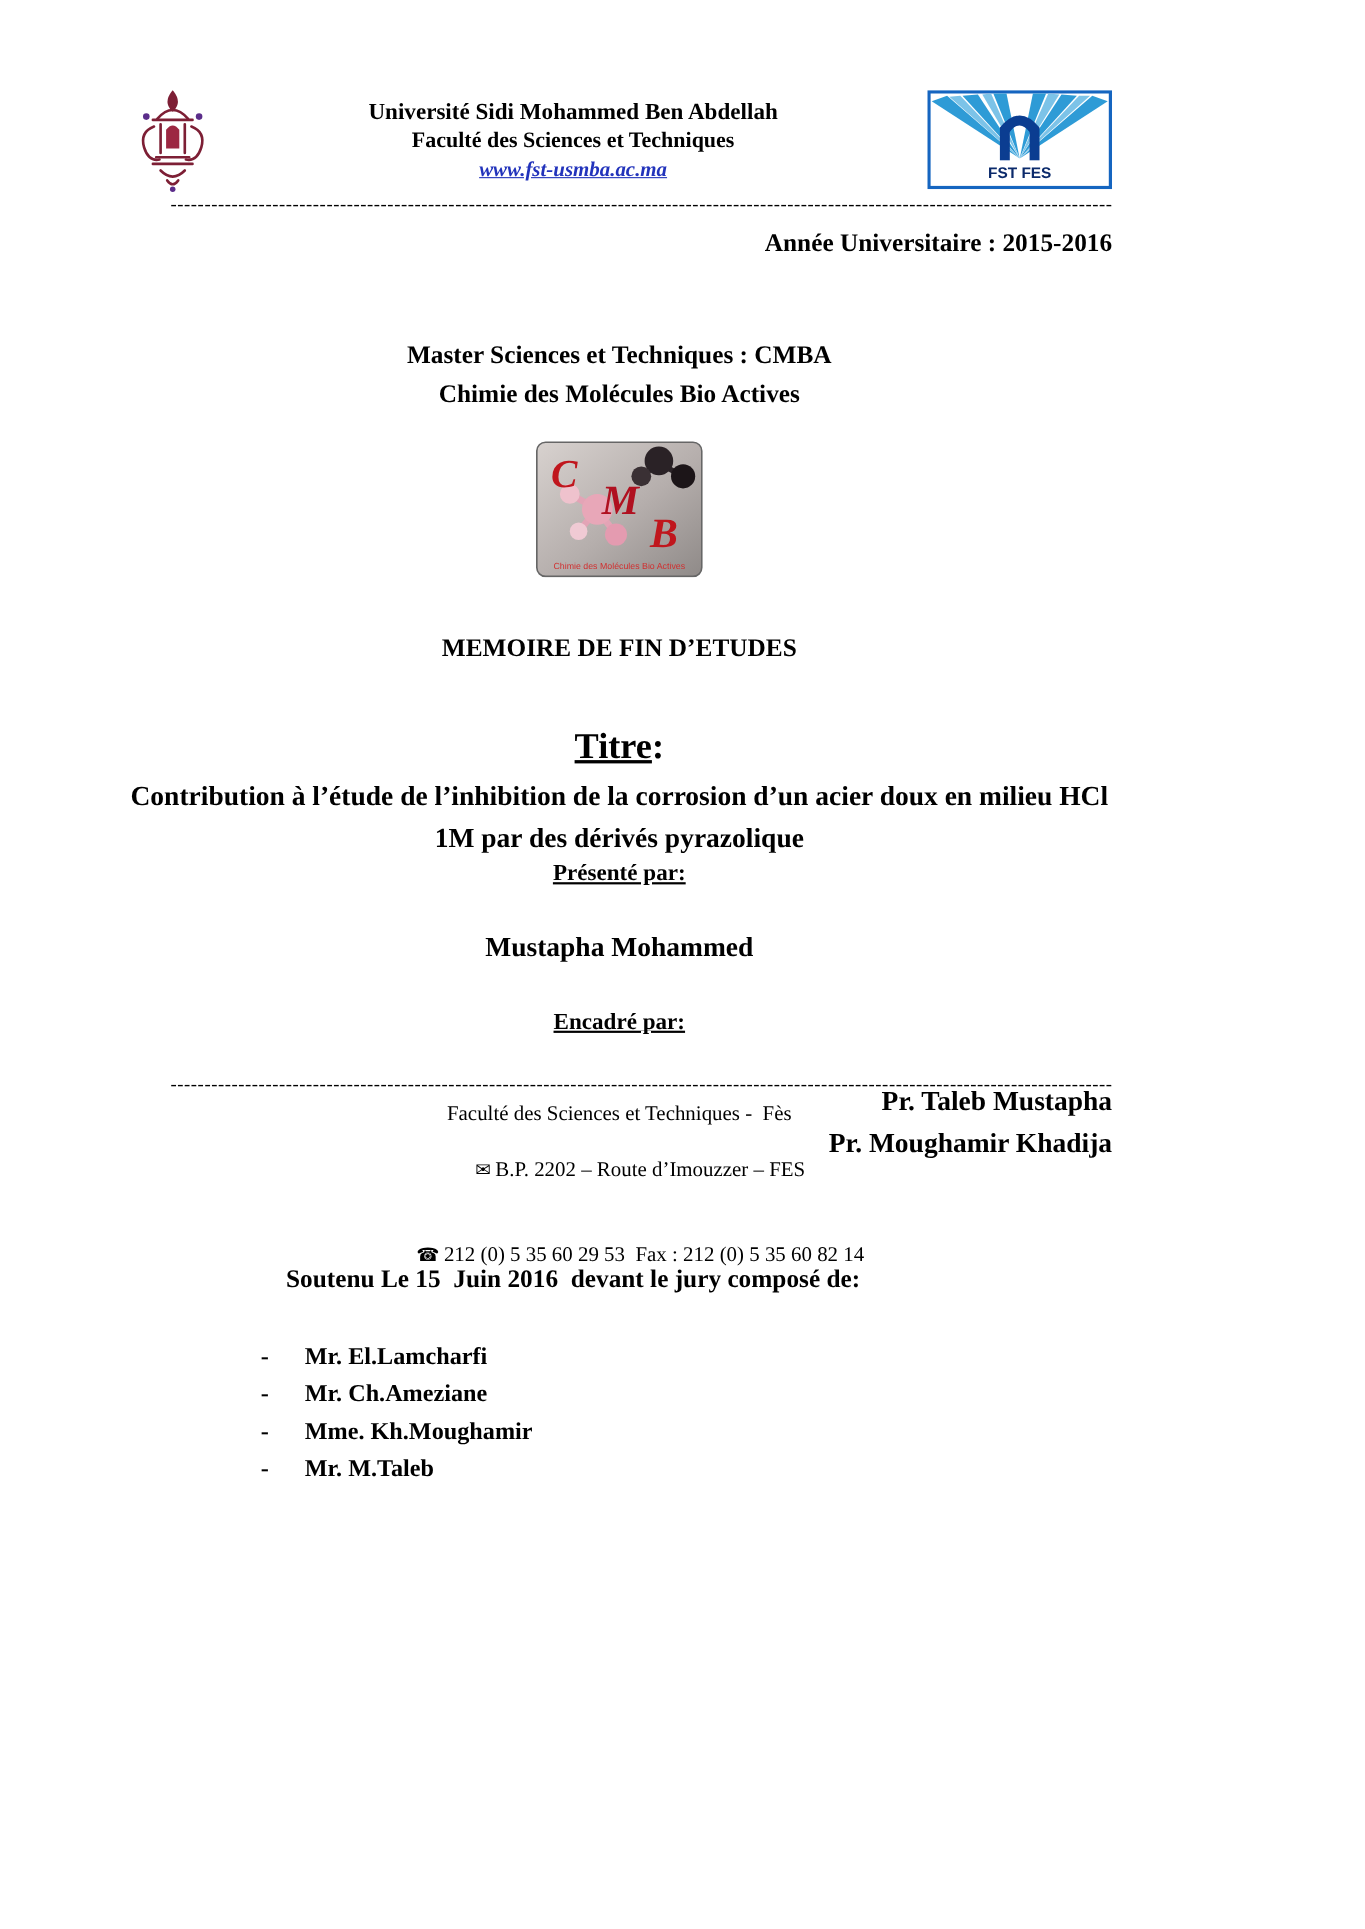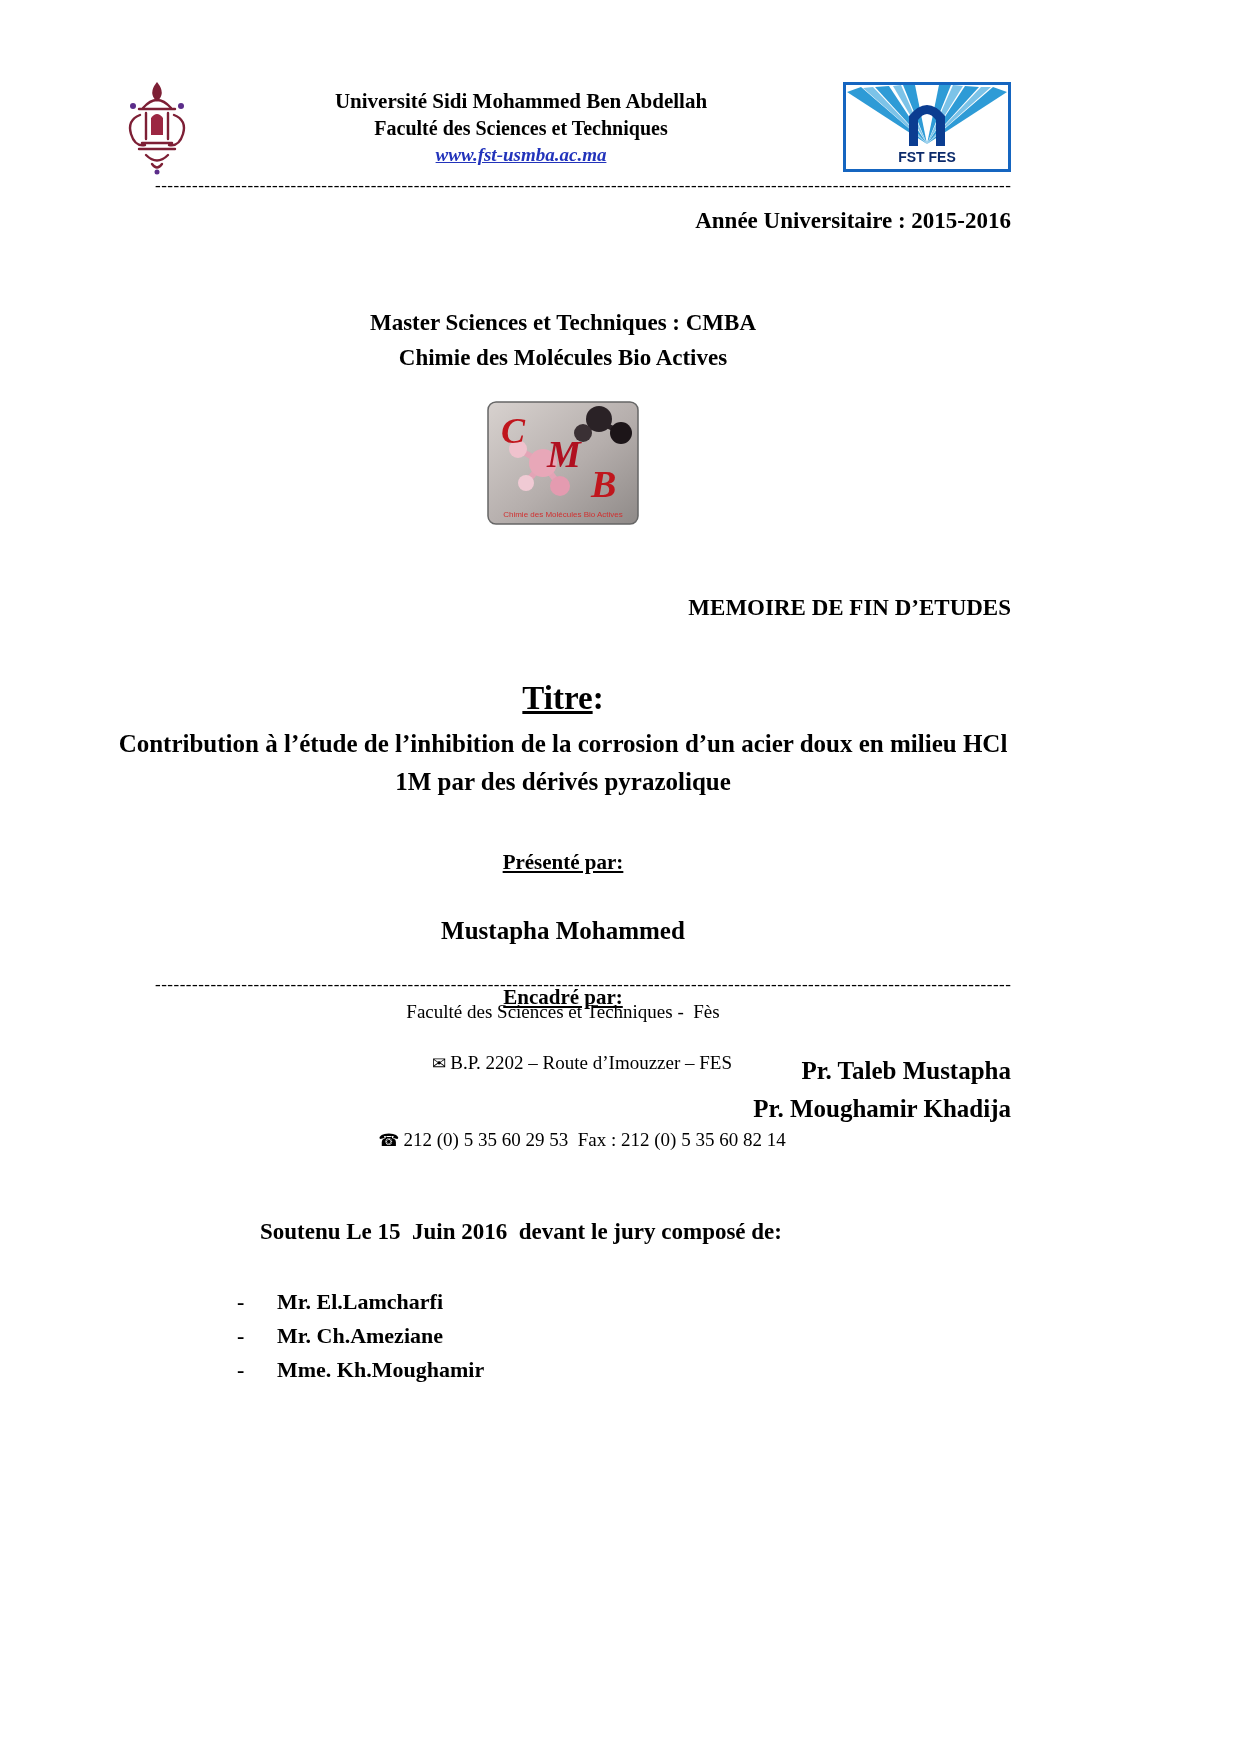--- a/index.html
+++ b/index.html
@@ -34,34 +34,34 @@
   }
 
   .year-line { text-align: right; font-size: 23px; font-weight: bold; margin-top: 10px; }
 
   
   .program { text-align: center; margin-top: 72px; font-size: 23px; font-weight: bold; line-height: 1.5; }
 
   .cmb-wrap { text-align: center; margin-top: 26px; }
   .cmb-logo { display: inline-block; }
 
-  .memoire { text-align: right; margin-top: 62px; line-height: 1.45; font-family: Liberation Serif, serif; }
+  .memoire { text-align: center; margin-top: 42px; line-height: 1.45; font-family: Liberation Serif, serif; }
   .memoire-title { font-size: 23px; font-weight: bold; }
   .memoire-sub { font-size: 23px; }
 
   .titre-line { text-align: center; margin-top: 56px; font-size: 33px; font-weight: bold; }
   .titre-line .u { text-decoration: underline; }
   .thesis-title {
     text-align: center; font-size: 25px; font-weight: bold;
     max-width: 915px; margin: 8px auto 0; line-height: 1.5;
   }
 
   .label-underline { text-align: center; font-size: 21px; font-weight: bold; }
   .label-underline .u { text-decoration: underline; }
-  .presented-line { margin-top: 50px; }
+  .presented-line { }
   .author-line { text-align: center; margin-top: 42px; font-size: 25px; font-weight: bold; }
   .encadre-line { margin-top: 40px; }
   .supervisors { text-align: right; margin-top: 42px; font-size: 25px; font-weight: bold; line-height: 1.5; }
 
   .jury-intro { margin-top: 92px; margin-left: 145px; font-size: 23px; font-weight: bold; white-space: pre-wrap; }
   .jury-list { margin-top: 44px; margin-left: 122px; list-style: none; }
   .jury-item { display: flex; font-size: 22px; font-weight: bold; margin-bottom: 8px; }
   .jury-marker { width: 40px; flex: 0 0 auto; }
 
   

